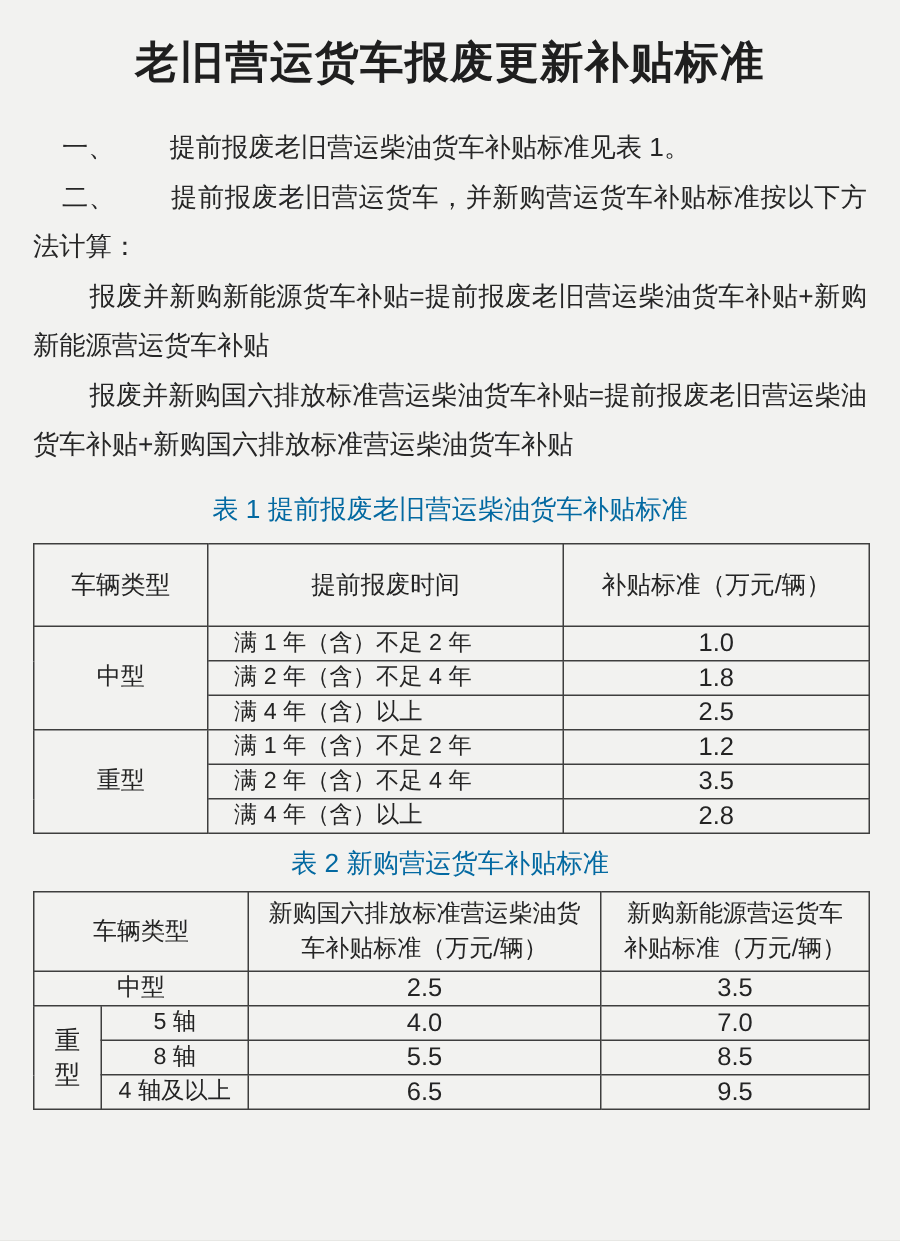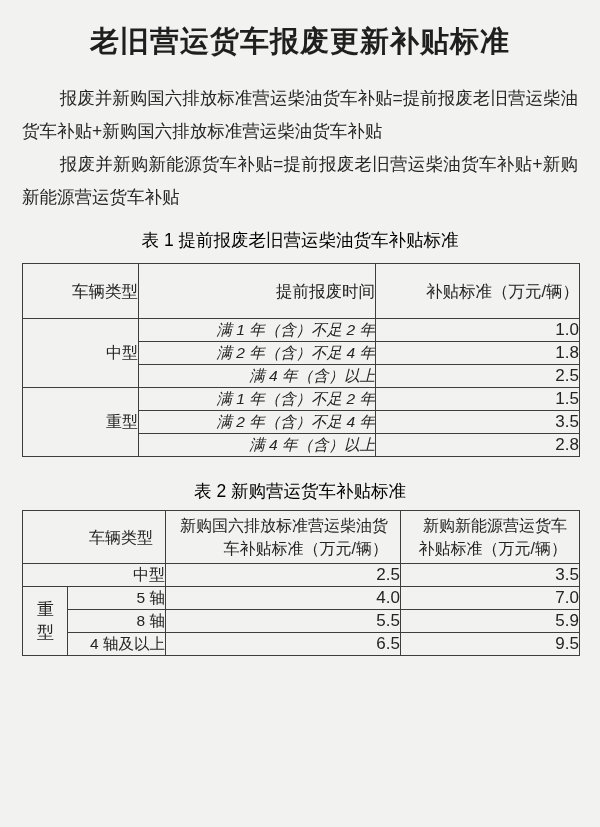--- a/index.html
+++ b/index.html
@@ -14,58 +14,60 @@
   .title {
     font-size:29px; font-weight:bold; text-align:center;
     margin:6px 0 20px 0; letter-spacing:1px; color:#1f1f1f;
   }
   .para { font-size:17.5px; line-height:33px; margin:0; text-align:justify; }
   .p-marker { text-indent:1.1em; }
   .p-plain  { text-indent:2.15em; }
   .p-gap-before { margin-top:8px; }
   .gap { display:inline-block; width:2.1em; }
   .caption {
-    text-align:center; font-size:17.5px; color:#000000;
+    text-align:center; font-size:17.5px; color:#0369a1;
     margin:14px 0 11px 0;
   }
-  .caption.c2 { margin:22px 0 7px 0; }
+  .caption.c2 { margin:7px 0 7px 0; }
   table {
     border-collapse:collapse; table-layout:fixed;
     width:557px; background:transparent;
   }
   th, td {
     border:1.6px solid #3e3e3e;
-    text-align:right; vertical-align:middle;
+    text-align:center; vertical-align:middle;
     font-size:15.5px; line-height:20px;
     height:22px; padding:0;
     font-weight:normal; color:#242424;
     overflow:hidden;
   }
   .t1 thead th { height:54px; font-size:16.5px; }
   .t2 thead th { height:52px; font-size:16px; line-height:23px; padding:0 12px; }
-  .cell-left { text-align:right; padding-left:17px;font-style:italic; }
+  .cell-left { text-align:left; padding-left:17px; }
   .type-cell { font-size:16px; }
   .vtype {
     font-size:17px; line-height:23px;
     word-break:break-all; padding:0 13px;
   }
   .num { font-size:17px; }
 </style>
 </head>
 <body>
 
 <div class="page">
 
   <h1 class="title">老旧营运货车报废更新补贴标准</h1>
 
+  <p class="para p-marker"><span>一、</span><span class="gap"></span><span>提前报废老旧营运柴油货车补贴标准见表 1。</span></p>
 
+  <p class="para p-marker"><span>二、</span><span class="gap"></span><span>提前报废老旧营运货车，并新购营运货车补贴标准按以下方法计算：</span></p>
+
+  <p class="para p-plain"><span>报废并新购新能源货车补贴=提前报废老旧营运柴油货车补贴+新购新能源营运货车补贴</span></p>
 
   <p class="para p-plain"><span>报废并新购国六排放标准营运柴油货车补贴=提前报废老旧营运柴油货车补贴+新购国六排放标准营运柴油货车补贴</span></p>
-
-  <p class="para p-plain"><span>报废并新购新能源货车补贴=提前报废老旧营运柴油货车补贴+新购新能源营运货车补贴</span></p>
 
 
 
   <div class="caption">表 1 提前报废老旧营运柴油货车补贴标准</div>
 
   <table class="t1">
     <colgroup>
       <col style="width:116px">
         <col style="width:237px">
         <col style="width:204px">
@@ -87,21 +89,21 @@
         <td class="cell-left">满 2 年（含）不足 4 年</td>
         <td class="num">1.8</td>
       </tr>
       <tr>
         <td class="cell-left">满 4 年（含）以上</td>
         <td class="num">2.5</td>
       </tr>
       <tr>
         <td rowspan="3" class="type-cell">重型</td>
         <td class="cell-left">满 1 年（含）不足 2 年</td>
-        <td class="num">1.5</td>
+        <td class="num">1.2</td>
       </tr>
       <tr>
         <td class="cell-left">满 2 年（含）不足 4 年</td>
         <td class="num">3.5</td>
       </tr>
       <tr>
         <td class="cell-left">满 4 年（含）以上</td>
         <td class="num">2.8</td>
       </tr>
     </tbody>
@@ -131,21 +133,21 @@
       </tr>
       <tr>
         <td rowspan="3" class="vtype">重型</td>
         <td>5 轴</td>
         <td class="num">4.0</td>
         <td class="num">7.0</td>
       </tr>
       <tr>
         <td>8 轴</td>
         <td class="num">5.5</td>
-        <td class="num">5.9</td>
+        <td class="num">8.5</td>
       </tr>
       <tr>
         <td>4 轴及以上</td>
         <td class="num">6.5</td>
         <td class="num">9.5</td>
       </tr>
     </tbody>
   </table>
 
 </div>

